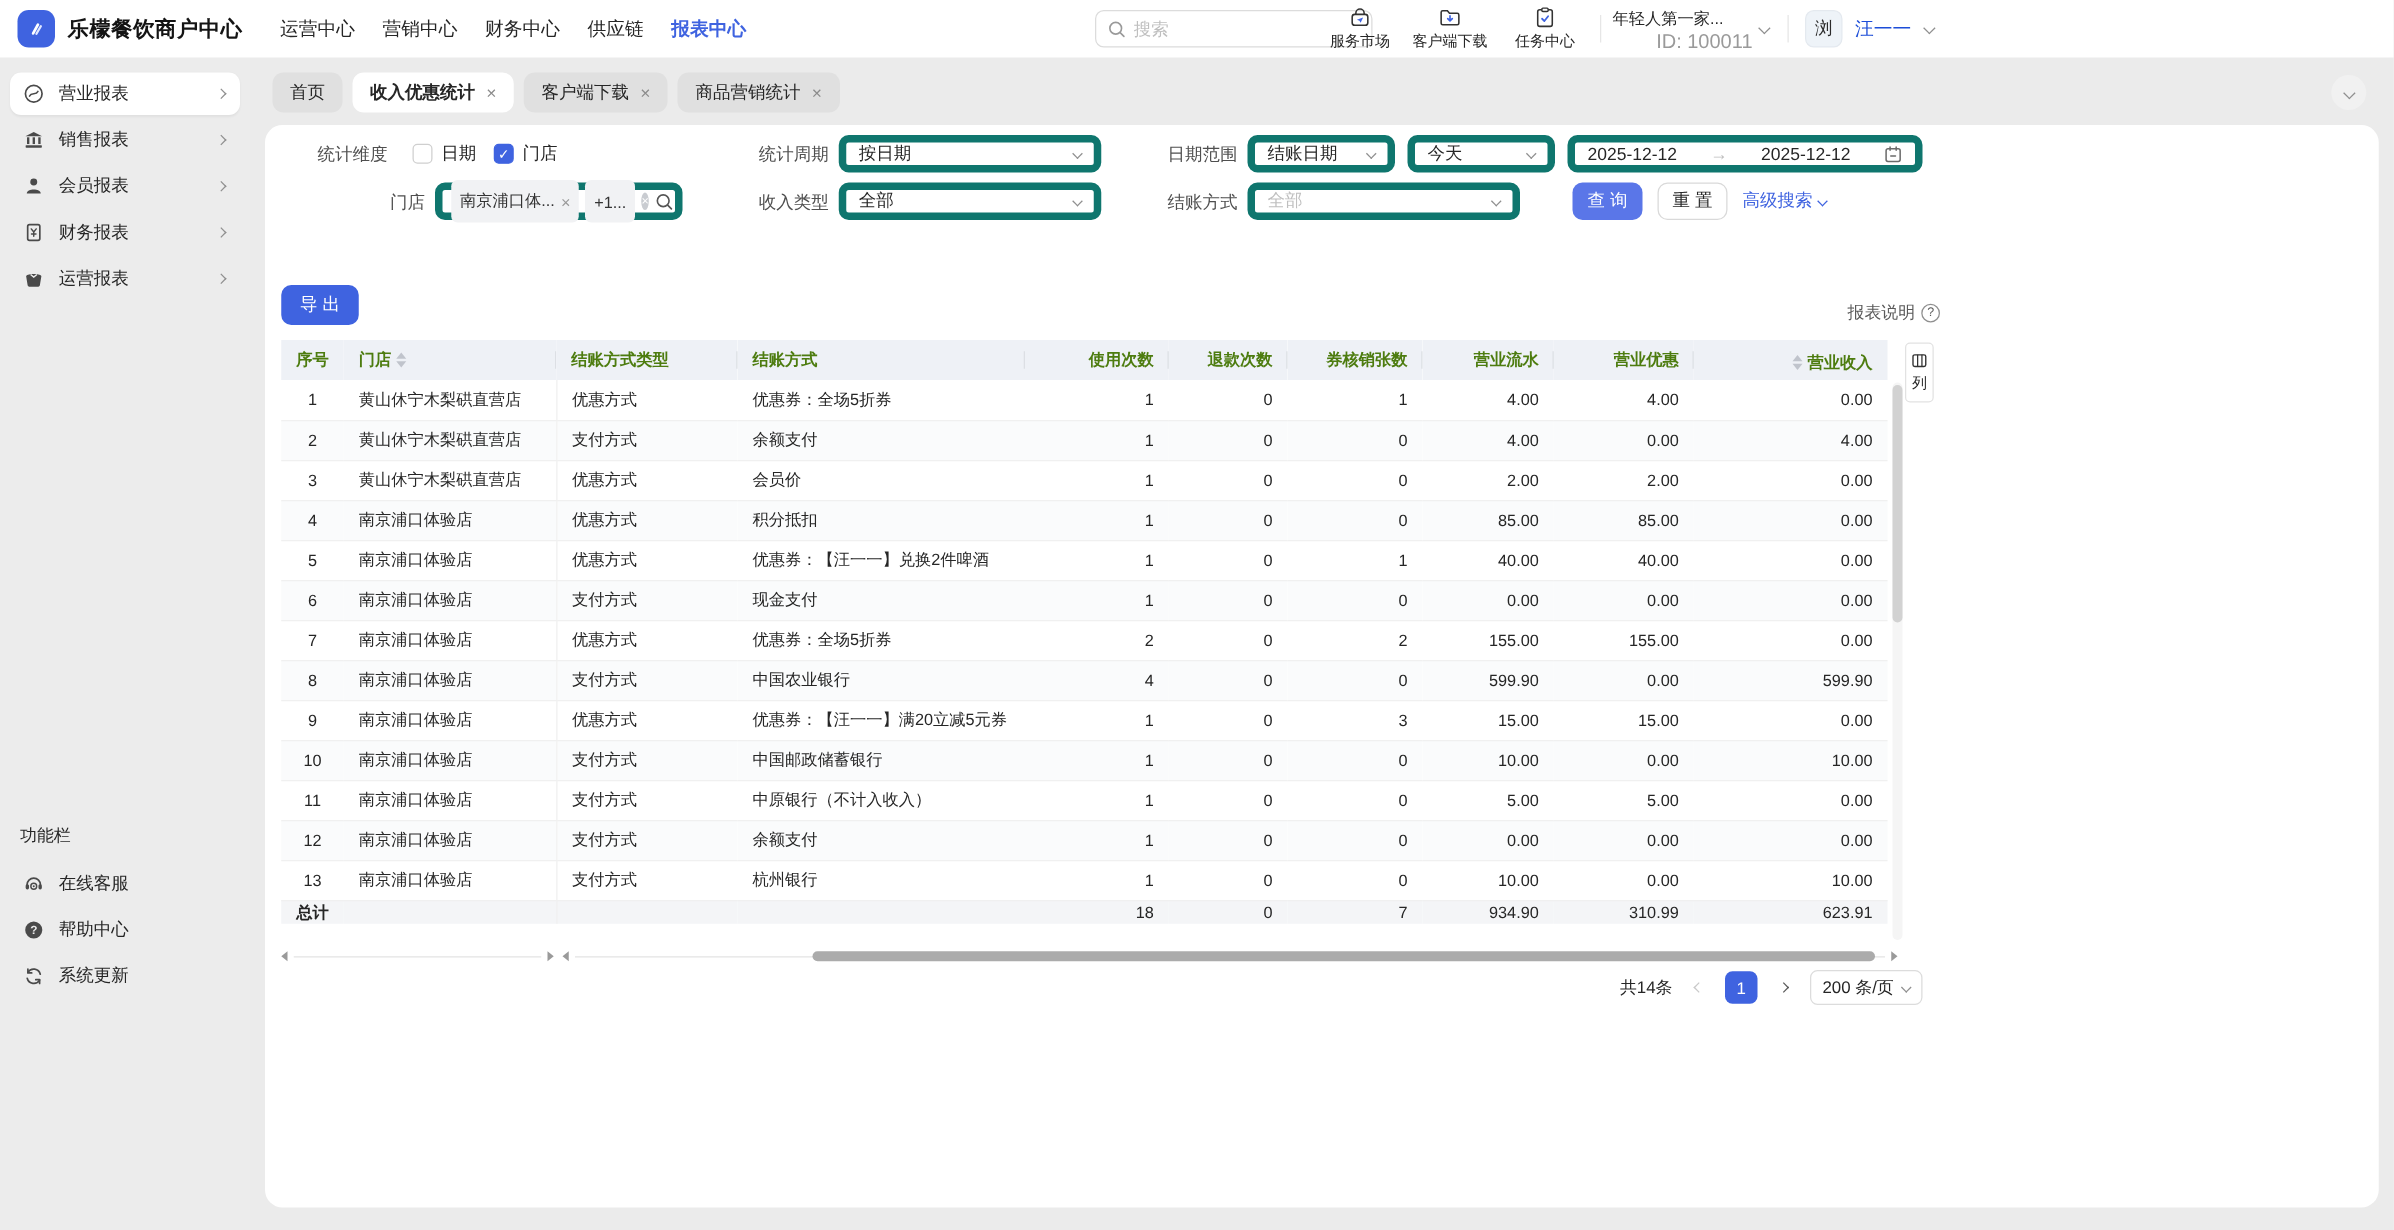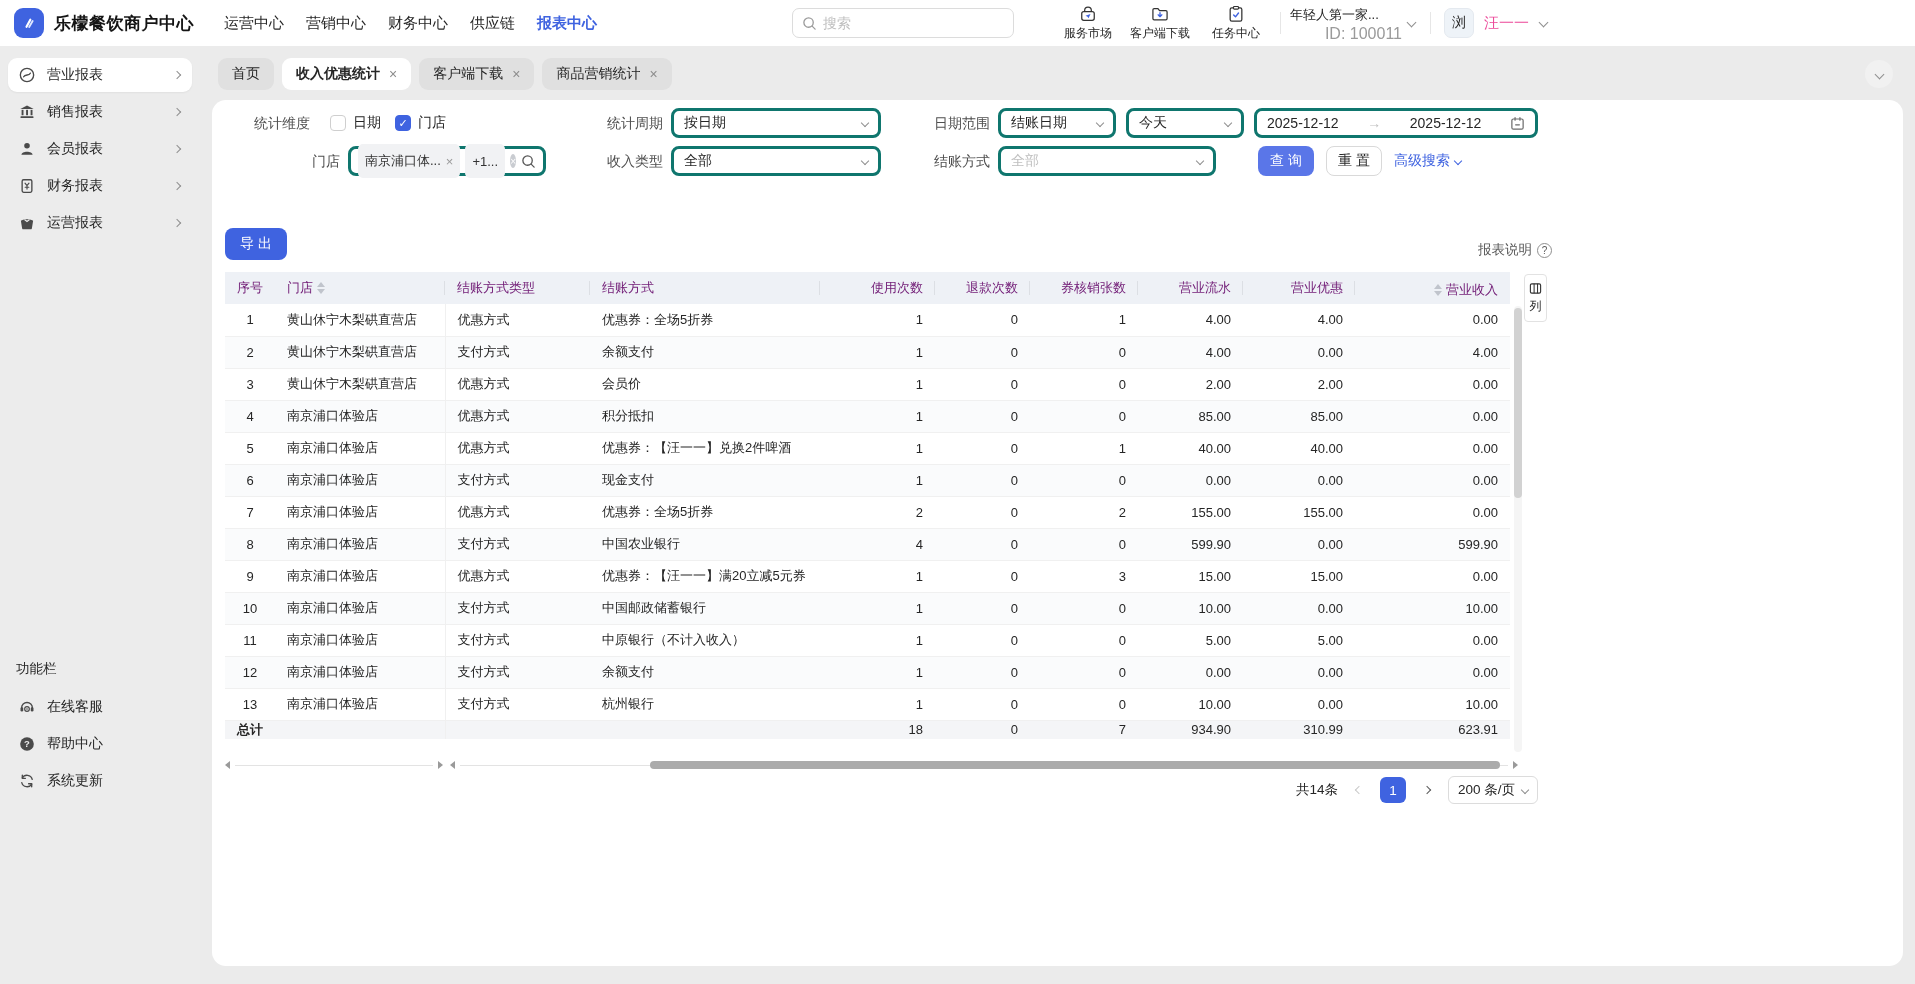--- a/index.html
+++ b/index.html
@@ -8,34 +8,34 @@
   .app { position:relative; width:1915px; height:984px; }
 
   
   .topbar { position:absolute; left:0; top:0; width:1915px; height:46px; background:#fff; z-index:5; }
   .logo { position:absolute; left:14px; top:8px; width:30px; height:30px; border-radius:9px; background:#3f63e0;
     display:flex; align-items:center; justify-content:center; }
   .brand { position:absolute; left:54px; top:12px; font-size:17px; font-weight:700; color:#141414; letter-spacing:.5px;}
   .nav { position:absolute; left:224px; top:0; height:46px; display:flex; gap:22px; align-items:center; }
   .nav a { font-size:15px; color:#262626; text-decoration:none; cursor:pointer; }
   .nav a.active { color:#3f63e0; font-weight:600; }
-  .search { position:absolute; left:792px; top:8px; width:222px; height:30px; border:1px solid #dcdcdc;
+  .search { position:absolute; left:876px; top:8px; width:222px; height:30px; border:1px solid #dcdcdc;
     border-radius:7px; display:flex; align-items:center; padding:0 9px; gap:6px; background:#fff; }
   .search input { border:0; outline:0; width:160px; font-size:14px; color:#262626; font-family:inherit; }
   .search input::placeholder { color:#bfbfbf; }
   .qa { position:absolute; top:4px; text-align:center; font-size:12px; color:#262626; cursor:pointer; }
   .qa .ico { height:20px; display:flex; justify-content:center; margin-bottom:1px; }
   .tdiv { position:absolute; top:12px; width:1px; height:22px; background:#e6e6e6; }
   .merchant { position:absolute; left:1290px; top:6px; width:112px; cursor:pointer; }
   .merchant .m1 { font-size:13px; color:#262626; }
   .merchant .m2 { font-size:16px; color:#9a9a9a; text-align:right; margin-top:1px; }
   .avatar { position:absolute; left:1444px; top:8px; width:30px; height:30px; border-radius:7px; background:#eef3f8;
     display:flex; align-items:center; justify-content:center; font-size:14px; color:#2b2b2b; cursor:pointer;
     border:1px solid #e4e9ef; }
-  .uname { position:absolute; left:1484px; top:14px; font-size:15px; color:#ec4899; cursor:pointer; }
+  .uname { position:absolute; left:1484px; top:14px; font-size:15px; color:#1d4ed8; cursor:pointer; }
   .chev { display:inline-block; width:7px; height:7px; border-right:1.5px solid #8f8f8f;
     border-bottom:1.5px solid #8f8f8f; transform:rotate(45deg); }
   .chev.right { transform:rotate(-45deg); }
   .chev.left { transform:rotate(135deg); }
   .chev.blue { border-color:#3f63e0; }
   .chev.sm { width:6px; height:6px; }
 
   
   .sidebar { position:absolute; left:0; top:46px; width:200px; height:938px; background:#ececec; }
   .menu { padding-top:12px; }
@@ -53,21 +53,21 @@
     align-items:center; padding:0 14px; gap:9px; cursor:pointer; white-space:nowrap; }
   .tab.active { background:#fff; font-weight:700; }
   .tab .x { color:#8c8c8c; font-size:14px; font-weight:400; cursor:pointer; }
   .tab-more { position:absolute; right:22px; top:14px; width:28px; height:28px; border-radius:50%;
     background:#f1f1f1; display:flex; align-items:center; justify-content:center; cursor:pointer; }
 
   .card { position:absolute; left:12px; top:54px; width:1691px; height:866px; background:#fff; border-radius:14px; }
 
   
   .flabel { position:absolute; height:30px; line-height:30px; font-size:14px; color:#4f4f4f; text-align:right; }
-  .fbox { position:absolute; height:30px; border:3px solid #0f766e; border-radius:8px; background:#fff;
+  .fbox { position:absolute; height:30px; border:6px solid #0f766e; border-radius:8px; background:#fff;
     display:flex; align-items:center; padding:0 10px; font-size:14px; color:#262626; cursor:pointer; }
   .fbox .val { flex:1; white-space:nowrap; overflow:hidden; }
   .fbox .val.ph { color:#bfbfbf; }
   .cbgroup { position:absolute; display:flex; align-items:center; gap:7px; height:30px; font-size:14px;
     color:#262626; cursor:pointer; }
   .cb { width:16px; height:16px; border:1px solid #cfcfcf; border-radius:4px; background:#fff;
     display:flex; align-items:center; justify-content:center; }
   .cb.on { background:#3f63e0; border-color:#3f63e0; color:#fff; font-size:11px; font-weight:700; }
   .tag { display:flex; align-items:center; gap:5px; background:#f1f2f4; border-radius:5px; height:34px;
     padding:0 7px; font-size:13px; color:#333; white-space:nowrap; }
@@ -82,21 +82,21 @@
   .adv { position:absolute; height:30px; display:flex; align-items:center; gap:5px; color:#3f63e0;
     font-size:14px; cursor:pointer; }
   .report-note { position:absolute; left:1266px; top:140px; height:20px; display:flex; gap:5px;
     align-items:center; font-size:13.5px; color:#595959; cursor:pointer; }
   .qmark { width:15px; height:15px; border:1px solid #8f8f8f; border-radius:50%; font-size:10px;
     display:flex; align-items:center; justify-content:center; color:#595959; }
 
   
   .rtable { position:absolute; left:13px; top:172px; width:1285px; border-collapse:collapse;
     table-layout:fixed; font-size:13px; color:#262626; }
-  .rtable thead th { height:32px; background:#eef1f6; font-weight:400; font-size:13px; color:#701a75;
+  .rtable thead th { height:32px; background:#eef1f6; font-weight:700; font-size:13px; color:#4d7c0f;
     position:relative; white-space:nowrap; }
   .rtable thead th.sep:after { content:""; position:absolute; right:0; top:9px; height:14px; width:1px; background:#dcdfe4; }
   .rtable tbody td { height:32px; border-bottom:1px solid #f0f0f0; white-space:nowrap; overflow:hidden; }
   .rtable tr.zebra td { background:#fafbfc; }
   .rtable tr.total td { background:#f4f5f7; border-bottom:0; }
   .c-idx { text-align:center; }
   .c-left { text-align:left; padding-left:12px; }
   td.c-store { border-right:1px solid #f0f0f0; }
   .num { text-align:right; padding-right:12px; }
   .thflex { display:inline-flex; align-items:center; gap:4px; }

